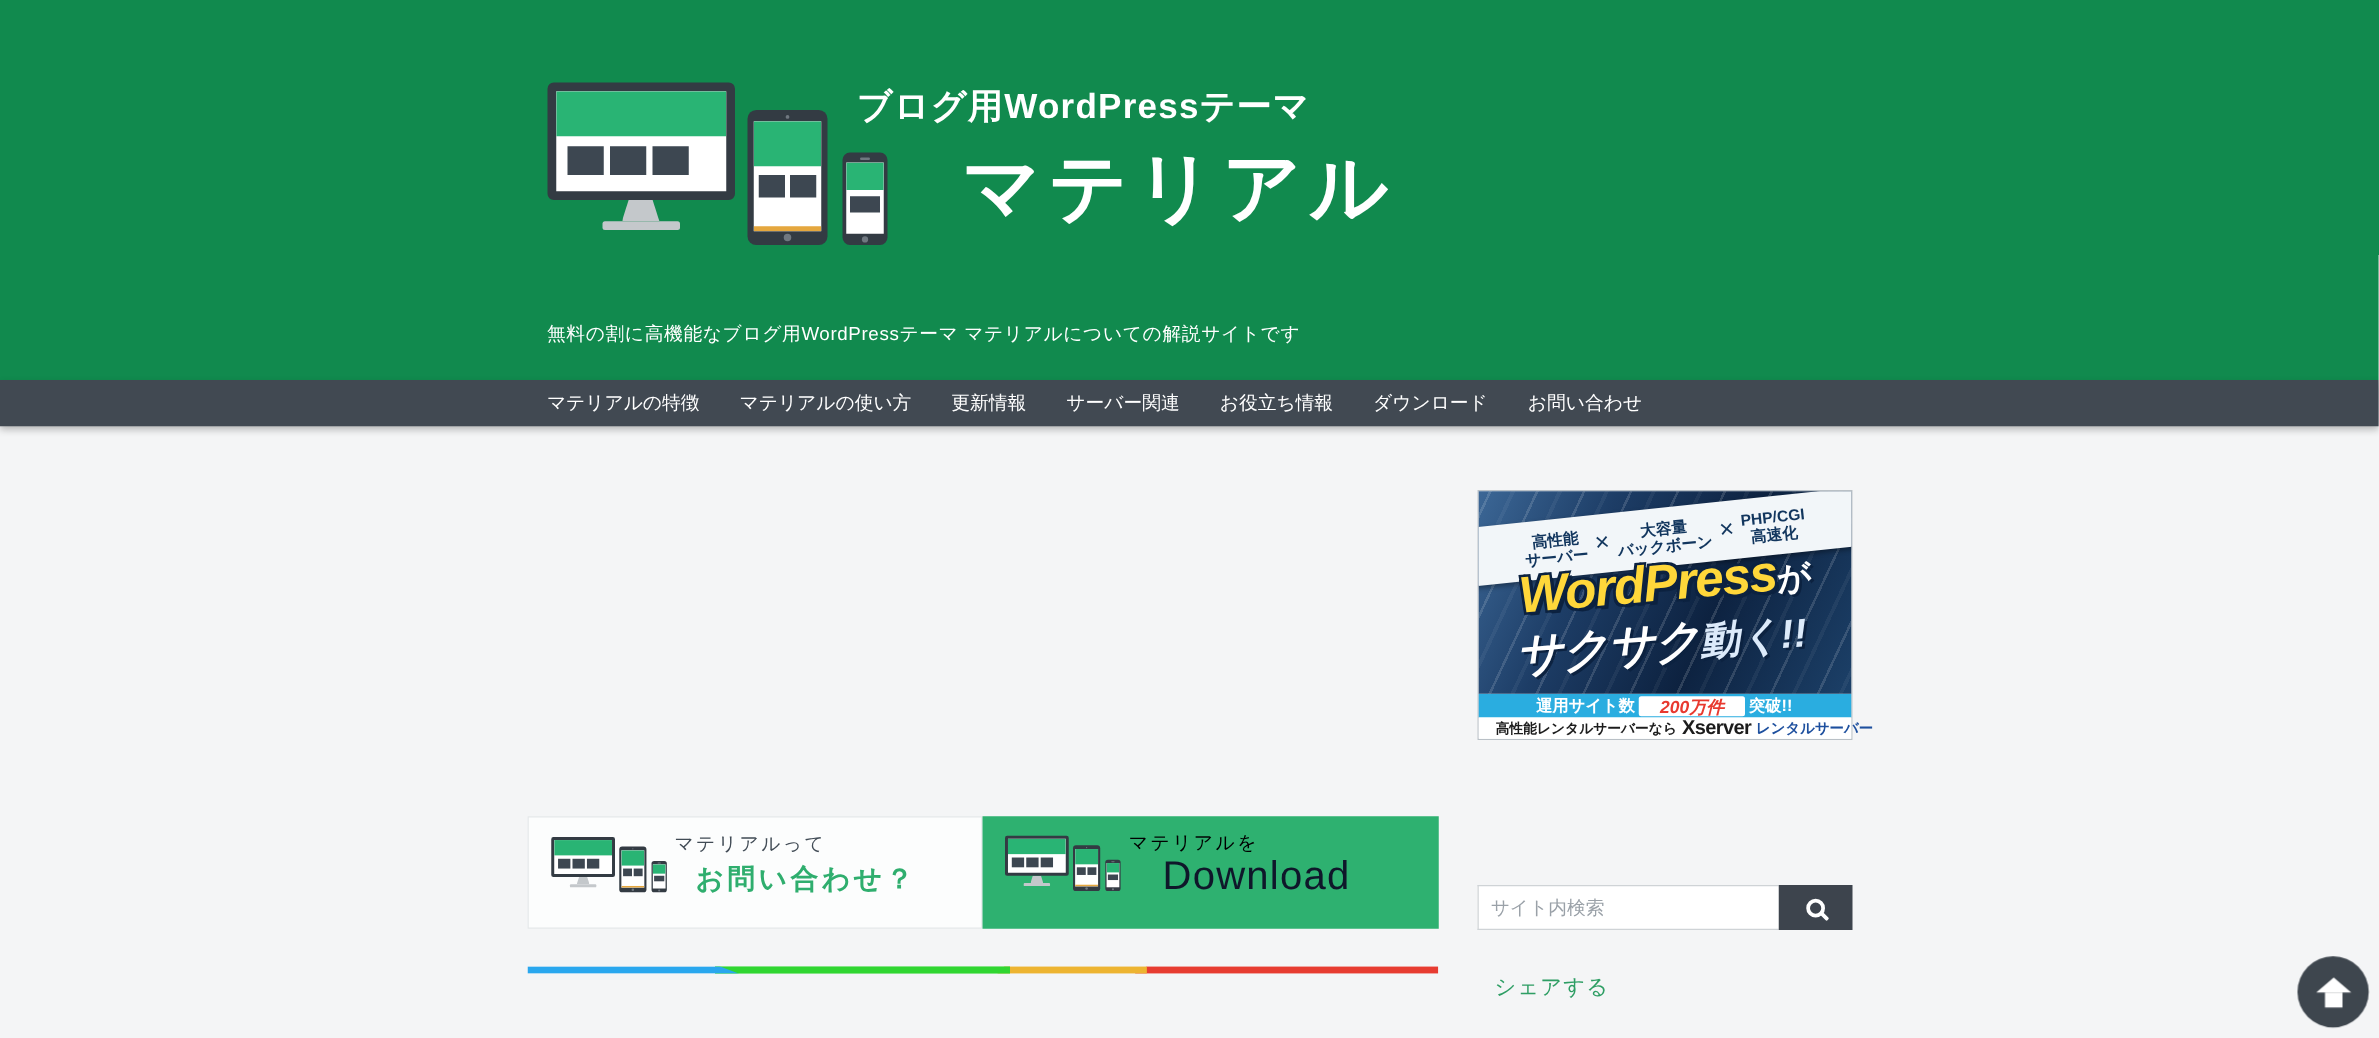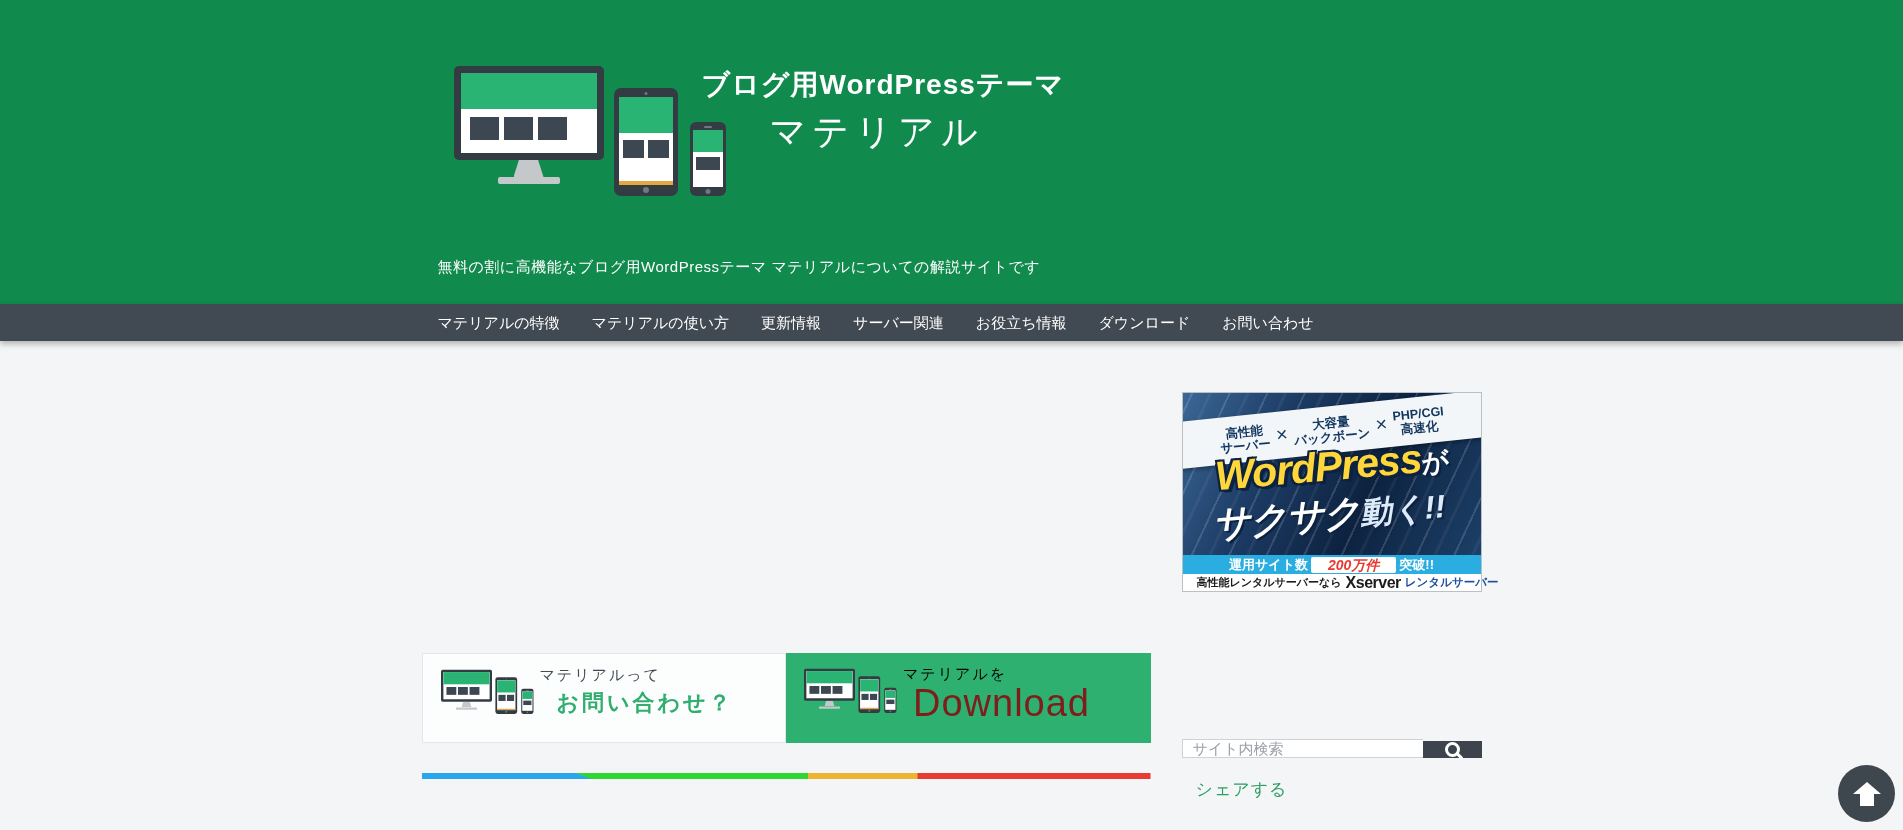--- a/index.html
+++ b/index.html
@@ -7,23 +7,23 @@
   body {
     width:1903px; height:830px; overflow:hidden;
     background:#f4f5f6;
     font-family:"Liberation Sans", sans-serif;
     position:relative;
   }
   .container { width:1060px; margin:0 auto; position:relative; height:100%; }
 
   
   .site-header { background:#118a4e; height:304px; position:relative; }
-  .logo-link { position:absolute; left:16px; top:64px; width:660px; height:140px; display:block; text-decoration:none; cursor:pointer;margin-left:16px; }
+  .logo-link { position:absolute; left:16px; top:64px; width:660px; height:140px; display:block; text-decoration:none; cursor:pointer; }
   .tagline { position:absolute; left:248px; top:2px; font-size:28px; font-weight:bold; color:#fff; letter-spacing:1px; white-space:nowrap; }
-  .site-title { position:absolute; left:316px; top:44px; font-size:36px; font-weight:400; color:#fff; letter-spacing:6px; white-space:nowrap; }
+  .site-title { position:absolute; left:332px; top:44px; font-size:62px; font-weight:700; color:#fff; letter-spacing:6px; white-space:nowrap; }
   .site-desc { position:absolute; left:16px; top:243px; font-size:15px; color:#fff; letter-spacing:0.5px; }
 
   
   .devices { position:absolute; left:0; top:0; width:272px; height:132px; }
   .dev-monitor { position:absolute; left:0; top:2px; width:150px; }
   .dev-screen { height:94px; background:#fff; border:7px solid #333b43; border-radius:5px; overflow:hidden; position:relative; }
   .dev-screen .head { height:36px; background:#29b474; }
   .dev-screen .thumbs { display:flex; gap:5px; padding:8px 0 0 9px; }
   .dev-screen .thumbs span { width:29px; height:23px; background:#3d4751; }
   .dev-neck { width:30px; height:17px; background:#c4c8cb; margin:0 auto; clip-path:polygon(18% 0,82% 0,100% 100%,0 100%); }
@@ -58,21 +58,21 @@
 
   
   .banner-row { display:flex; margin-top:312px; height:90px; }
   .banner { width:50%; position:relative; overflow:hidden; display:block; cursor:pointer; text-decoration:none; }
   .banner.about { background:#fcfdfd; border:1px solid #e4e7e9; }
   .banner.download { background:#2eb170; }
   .banner .dev-wrap { position:absolute; left:18px; top:15px; width:93px; height:46px; }
   .banner .t1 { position:absolute; left:117px; top:12px; font-size:15px; color:#414b55; letter-spacing:2px; white-space:nowrap; }
   .banner .t2 { position:absolute; left:134px; top:34px; font-size:22px; font-weight:bold; color:#2fae6e; letter-spacing:3px; white-space:nowrap; }
   .banner.download .t1 { color:#000000; }
-  .banner.download .t2 { color:#7f1d1d; font-weight:400; font-size:38px; letter-spacing:1px; top:29px; left:127px; }
+  .banner.download .t2 { color:#0f172a; font-weight:400; font-size:32px; letter-spacing:1px; top:29px; left:144px; }
 
   
   .share-strip { position:relative; height:6px; margin-top:30px; overflow:hidden; }
   .share-strip span { position:absolute; top:0; height:6px; }
   .share-strip .s1 { left:0;   width:170px; background:#29a7ee; clip-path:polygon(0 0,154px 0,170px 100%,0 100%); z-index:4; }
   .share-strip .s2 { left:150px; width:236px; background:#30d631; z-index:3; }
   .share-strip .s3 { left:376px; width:120px; background:#edb431; clip-path:polygon(6px 0,100% 0,100% 100%,0 100%); z-index:2; }
   .share-strip .s4 { left:486px; width:243px; background:#e73c31; clip-path:polygon(10px 0,100% 0,100% 100%,0 100%); z-index:1; }
 
   
@@ -97,30 +97,30 @@
   .xad-h2 .big { font-size:37px; font-weight:900; font-style:italic; color:#fff; text-shadow:2px 2px 0 #0c2240; letter-spacing:-1px; }
   .xad-h2 .rest { font-size:32px; font-weight:bold; font-style:italic; color:#dceafa; text-shadow:2px 2px 0 #0c2240; }
   .xad-stats { height:19px; background:#2aade0; display:flex; align-items:center; justify-content:center; gap:3px;
     color:#fff; font-weight:bold; font-size:13px; white-space:nowrap; }
   .xad-stats .num { background:#fff; color:#e8392f; font-size:14px; line-height:16px; padding:0 17px; border-radius:2px; font-style:italic; }
   .xad-foot { height:17px; background:#fff; display:flex; align-items:center; justify-content:center; gap:4px;
     font-size:11px; font-weight:bold; color:#1c1c1c; white-space:nowrap;padding-left:32px; }
   .xad-foot .xbrand { font-size:16px; font-weight:900; letter-spacing:-0.5px; }
   .xad-foot .xtail { color:#1d4f9e; font-size:11.5px; }
 
-  .search-row { margin-top:116px; display:flex; height:50px;align-items:flex-end; }
+  .search-row { margin-top:116px; display:flex; height:36px; }
   .search-input { flex:1; border:1px solid #cfd3d6; border-right:none; padding:0 10px; font-size:15px; color:#333;
     background:#fff; outline:none; font-family:"Liberation Sans", sans-serif; }
   .search-input::placeholder { color:#9aa1a8; }
   .search-btn { width:59px; background:#3d444d; border:none; cursor:pointer; display:flex; align-items:center; justify-content:center; }
   .magnifier { width:15px; height:15px; border:3px solid #fff; border-radius:50%; position:relative; display:inline-block; }
   .magnifier::after { content:""; position:absolute; width:3px; height:8px; background:#fff; transform:rotate(-45deg);
     right:-4px; bottom:-6px; border-radius:1px; }
 
-  .share-heading { margin-top:20px; }
+  .share-heading { margin-top:34px; }
 
   
   .scroll-top { position:fixed; right:8px; bottom:8px; width:57px; height:57px; border-radius:50%; background:#3e464e;
     display:flex; align-items:center; justify-content:center; cursor:pointer; border:none; }
   .arrow-up { position:relative; width:28px; height:24px; }
   .arrow-up::before { content:""; position:absolute; left:0; top:0; width:0; height:0;
     border-left:14px solid transparent; border-right:14px solid transparent; border-bottom:12px solid #fff; }
   .arrow-up::after { content:""; position:absolute; left:7px; top:12px; width:14px; height:12px; background:#fff; }
 </style>
 </head>

